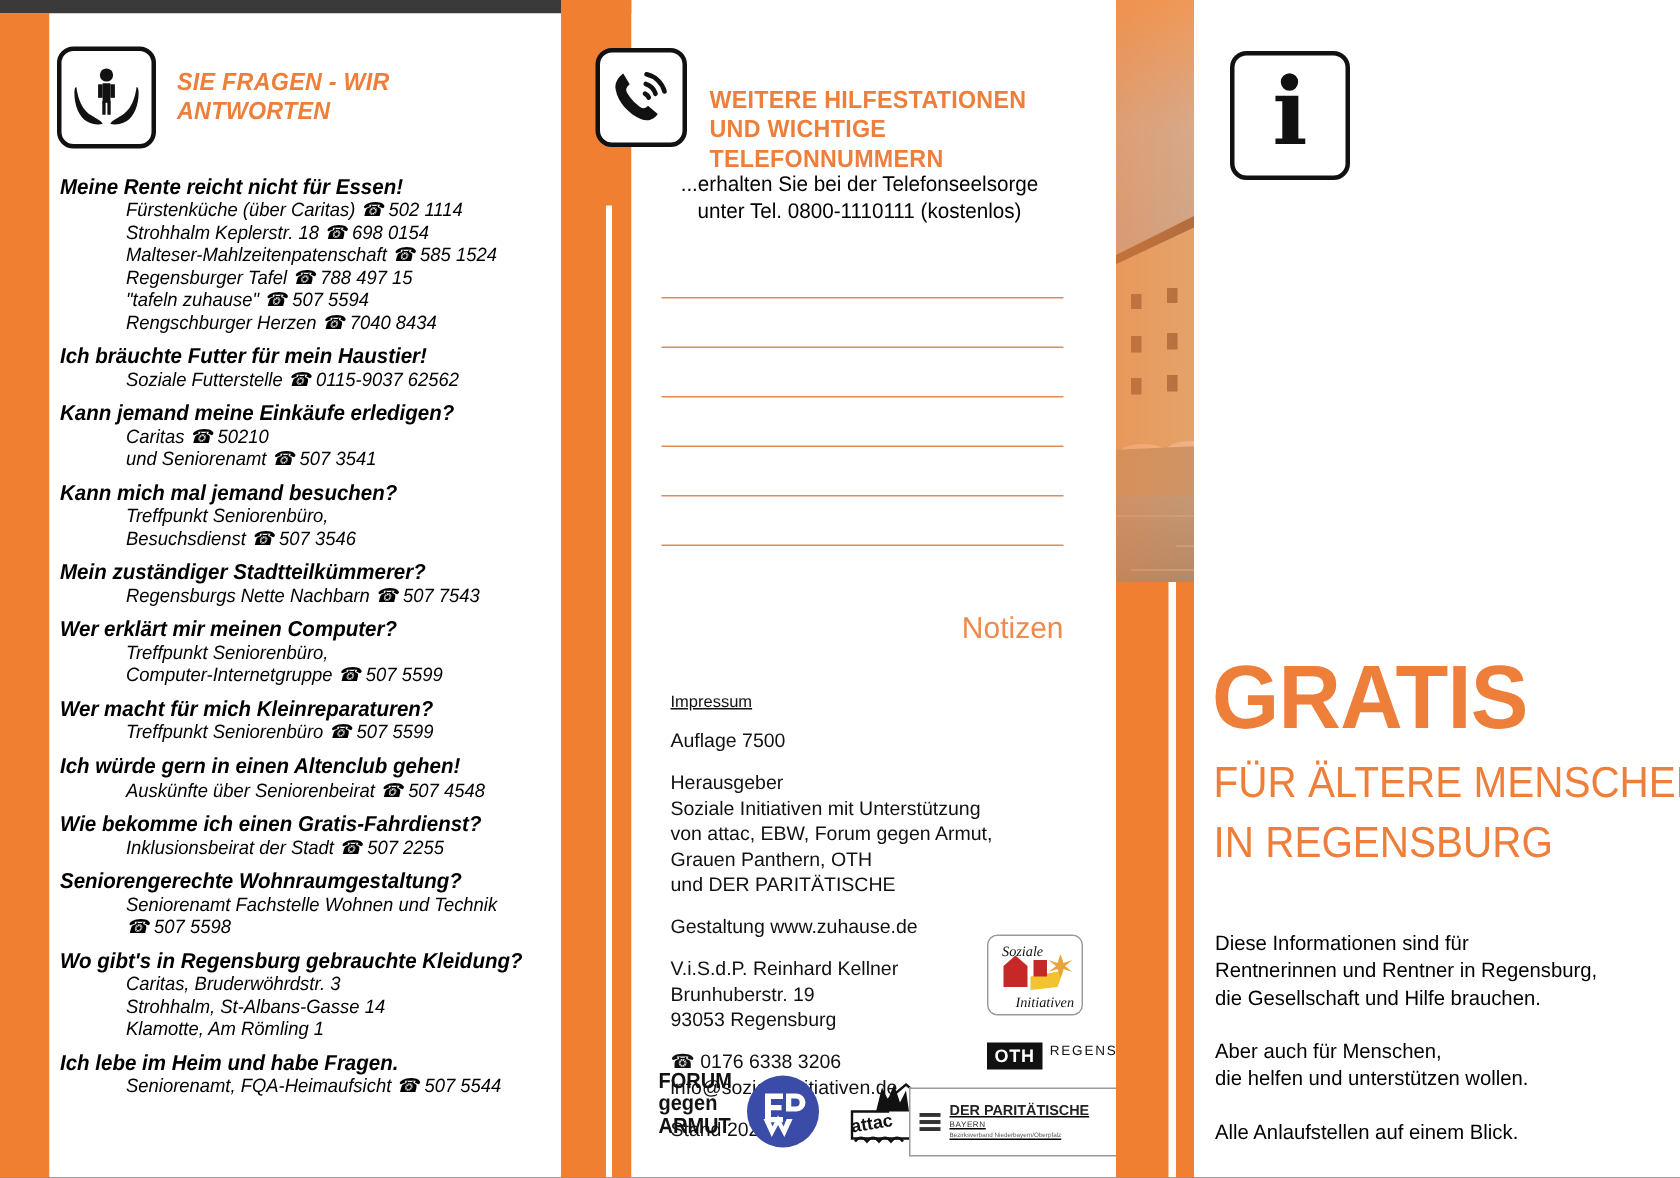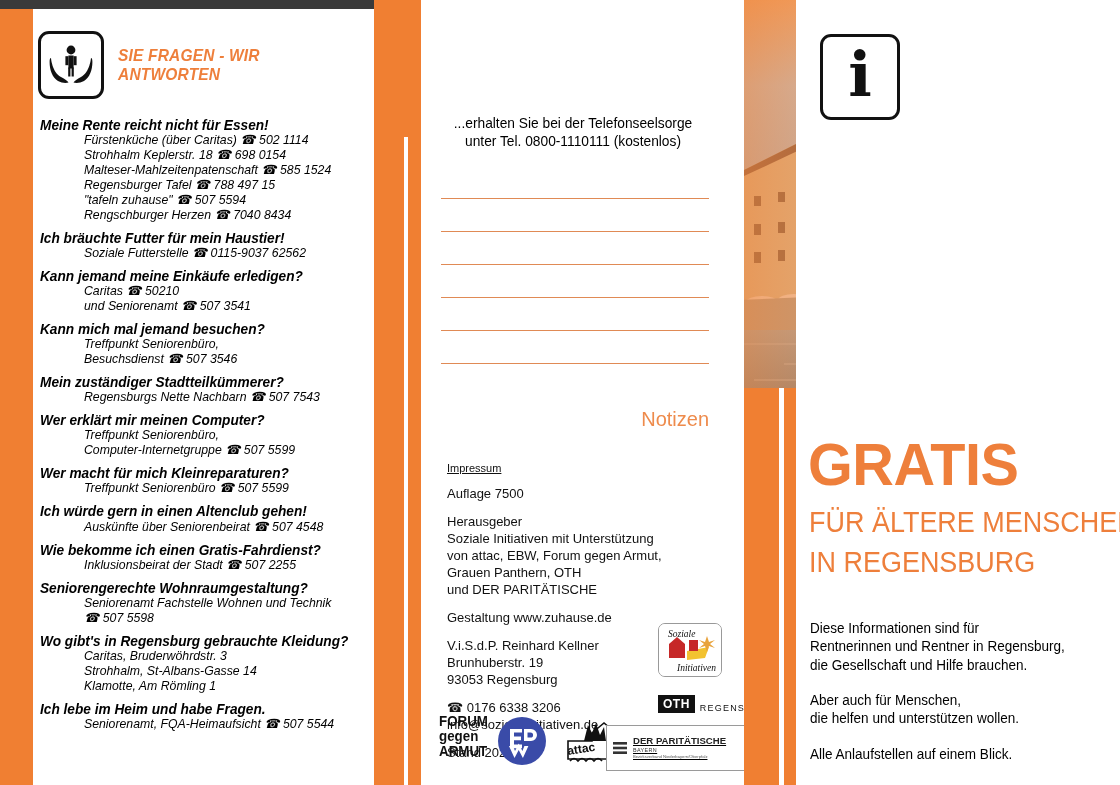--- a/index.html
+++ b/index.html
@@ -50,21 +50,21 @@
   #notizen-label{position:absolute;right:0;top:210px;color:#EE8B4C;font-size:20px;}
 
   #impressum{position:absolute;left:26px;top:462px;width:230px;color:#111;}
   #imp-title{font-size:11px;text-decoration:underline;margin-bottom:11px;}
   .imp-block{font-size:13px;line-height:1.31;margin-bottom:11px;white-space:pre-line;}
   .imp-block.last{margin-bottom:0;}
 
   #logos{position:absolute;left:0;top:615px;width:323px;height:170px;}
   #logo-soziale{position:absolute;left:237px;top:8px;width:62px;height:52px;
       border:1.4px solid #999;border-radius:7px;background:#fff;overflow:hidden;}
-  #logo-oth{position:absolute;left:237px;top:80px;display:flex;align-items:flex-end;gap:5px;}
+  #logo-oth{position:absolute;left:237px;top:80px;display:flex;align-items:flex-start;gap:5px;}
   #logo-oth .blk{background:#111;color:#fff;font-weight:bold;font-size:12px;
       padding:2px 5px;letter-spacing:.5px;}
   #logo-oth .reg{font-size:9px;letter-spacing:1.2px;color:#111;}
   #logo-paritaet{position:absolute;left:185px;top:110px;width:130px;height:44px;
       border:1.2px solid #9a9a9a;background:#fff;display:flex;align-items:center;gap:5px;padding:0 5px;text-decoration:underline;}
   #logo-forum{position:absolute;left:18px;top:99px;font-weight:bold;font-size:14.5px;
       line-height:1.04;color:#111;transform:scaleX(.92);transform-origin:left center;}
   #logo-ebw{position:absolute;left:75px;top:100px;width:52px;height:52px;}
   #logo-attac{position:absolute;left:141px;top:104px;width:66px;height:48px;}
 
@@ -176,20 +176,34 @@
           <div class="qa-a" style="white-space: pre-line;">Seniorenamt, FQA-Heimaufsicht ☎ 507 5544</div>
         </div>
       </div>
   </div>
 
   <div class="bar" id="bar-mid"></div>
   <div id="bar-mid-gap"></div>
 
   <div id="col-mid">
 
+    <div id="mid-head">
+      <div class="iconbox">
+        <svg width="44" height="44" viewBox="0 0 44 44" aria-hidden="true">
+          <path d="M10.5 6 C7 8.5 4.5 12.5 5.5 17 C7 25 14 33 22.5 36.5 C27 38.3 31 36.6 33.5 33 L27 27.5 C25 29.5 23.5 29.5 22 28.5 C18.5 26 14.5 22 12.8 18.4 C12 16.6 12.6 15.2 14.8 13.2 Z" fill="#111"></path>
+          <path d="M26 6.5 A16 16 0 0 1 38 18" fill="none" stroke="#111" stroke-width="3.1" stroke-linecap="round"></path>
+          <path d="M25.5 13 A10 10 0 0 1 32 19.5" fill="none" stroke="#111" stroke-width="3.1" stroke-linecap="round"></path>
+          <path d="M25 19.5 A4.6 4.6 0 0 1 27.5 22" fill="none" stroke="#111" stroke-width="3.1" stroke-linecap="round"></path>
+        </svg>
+      </div>
+      <div class="col-title">
+        <div>WEITERE HILFESTATIONEN</div>
+        <div>UND WICHTIGE TELEFONNUMMERN</div>
+      </div>
+    </div>
 
     <div id="mid-sub" style="white-space:pre-line">...erhalten Sie bei der Telefonseelsorge
 unter Tel. 0800-1110111 (kostenlos)</div>
 
     <div id="notes">
       <div class="note-line"></div>
         <div class="note-line"></div>
         <div class="note-line"></div>
         <div class="note-line"></div>
         <div class="note-line"></div>

